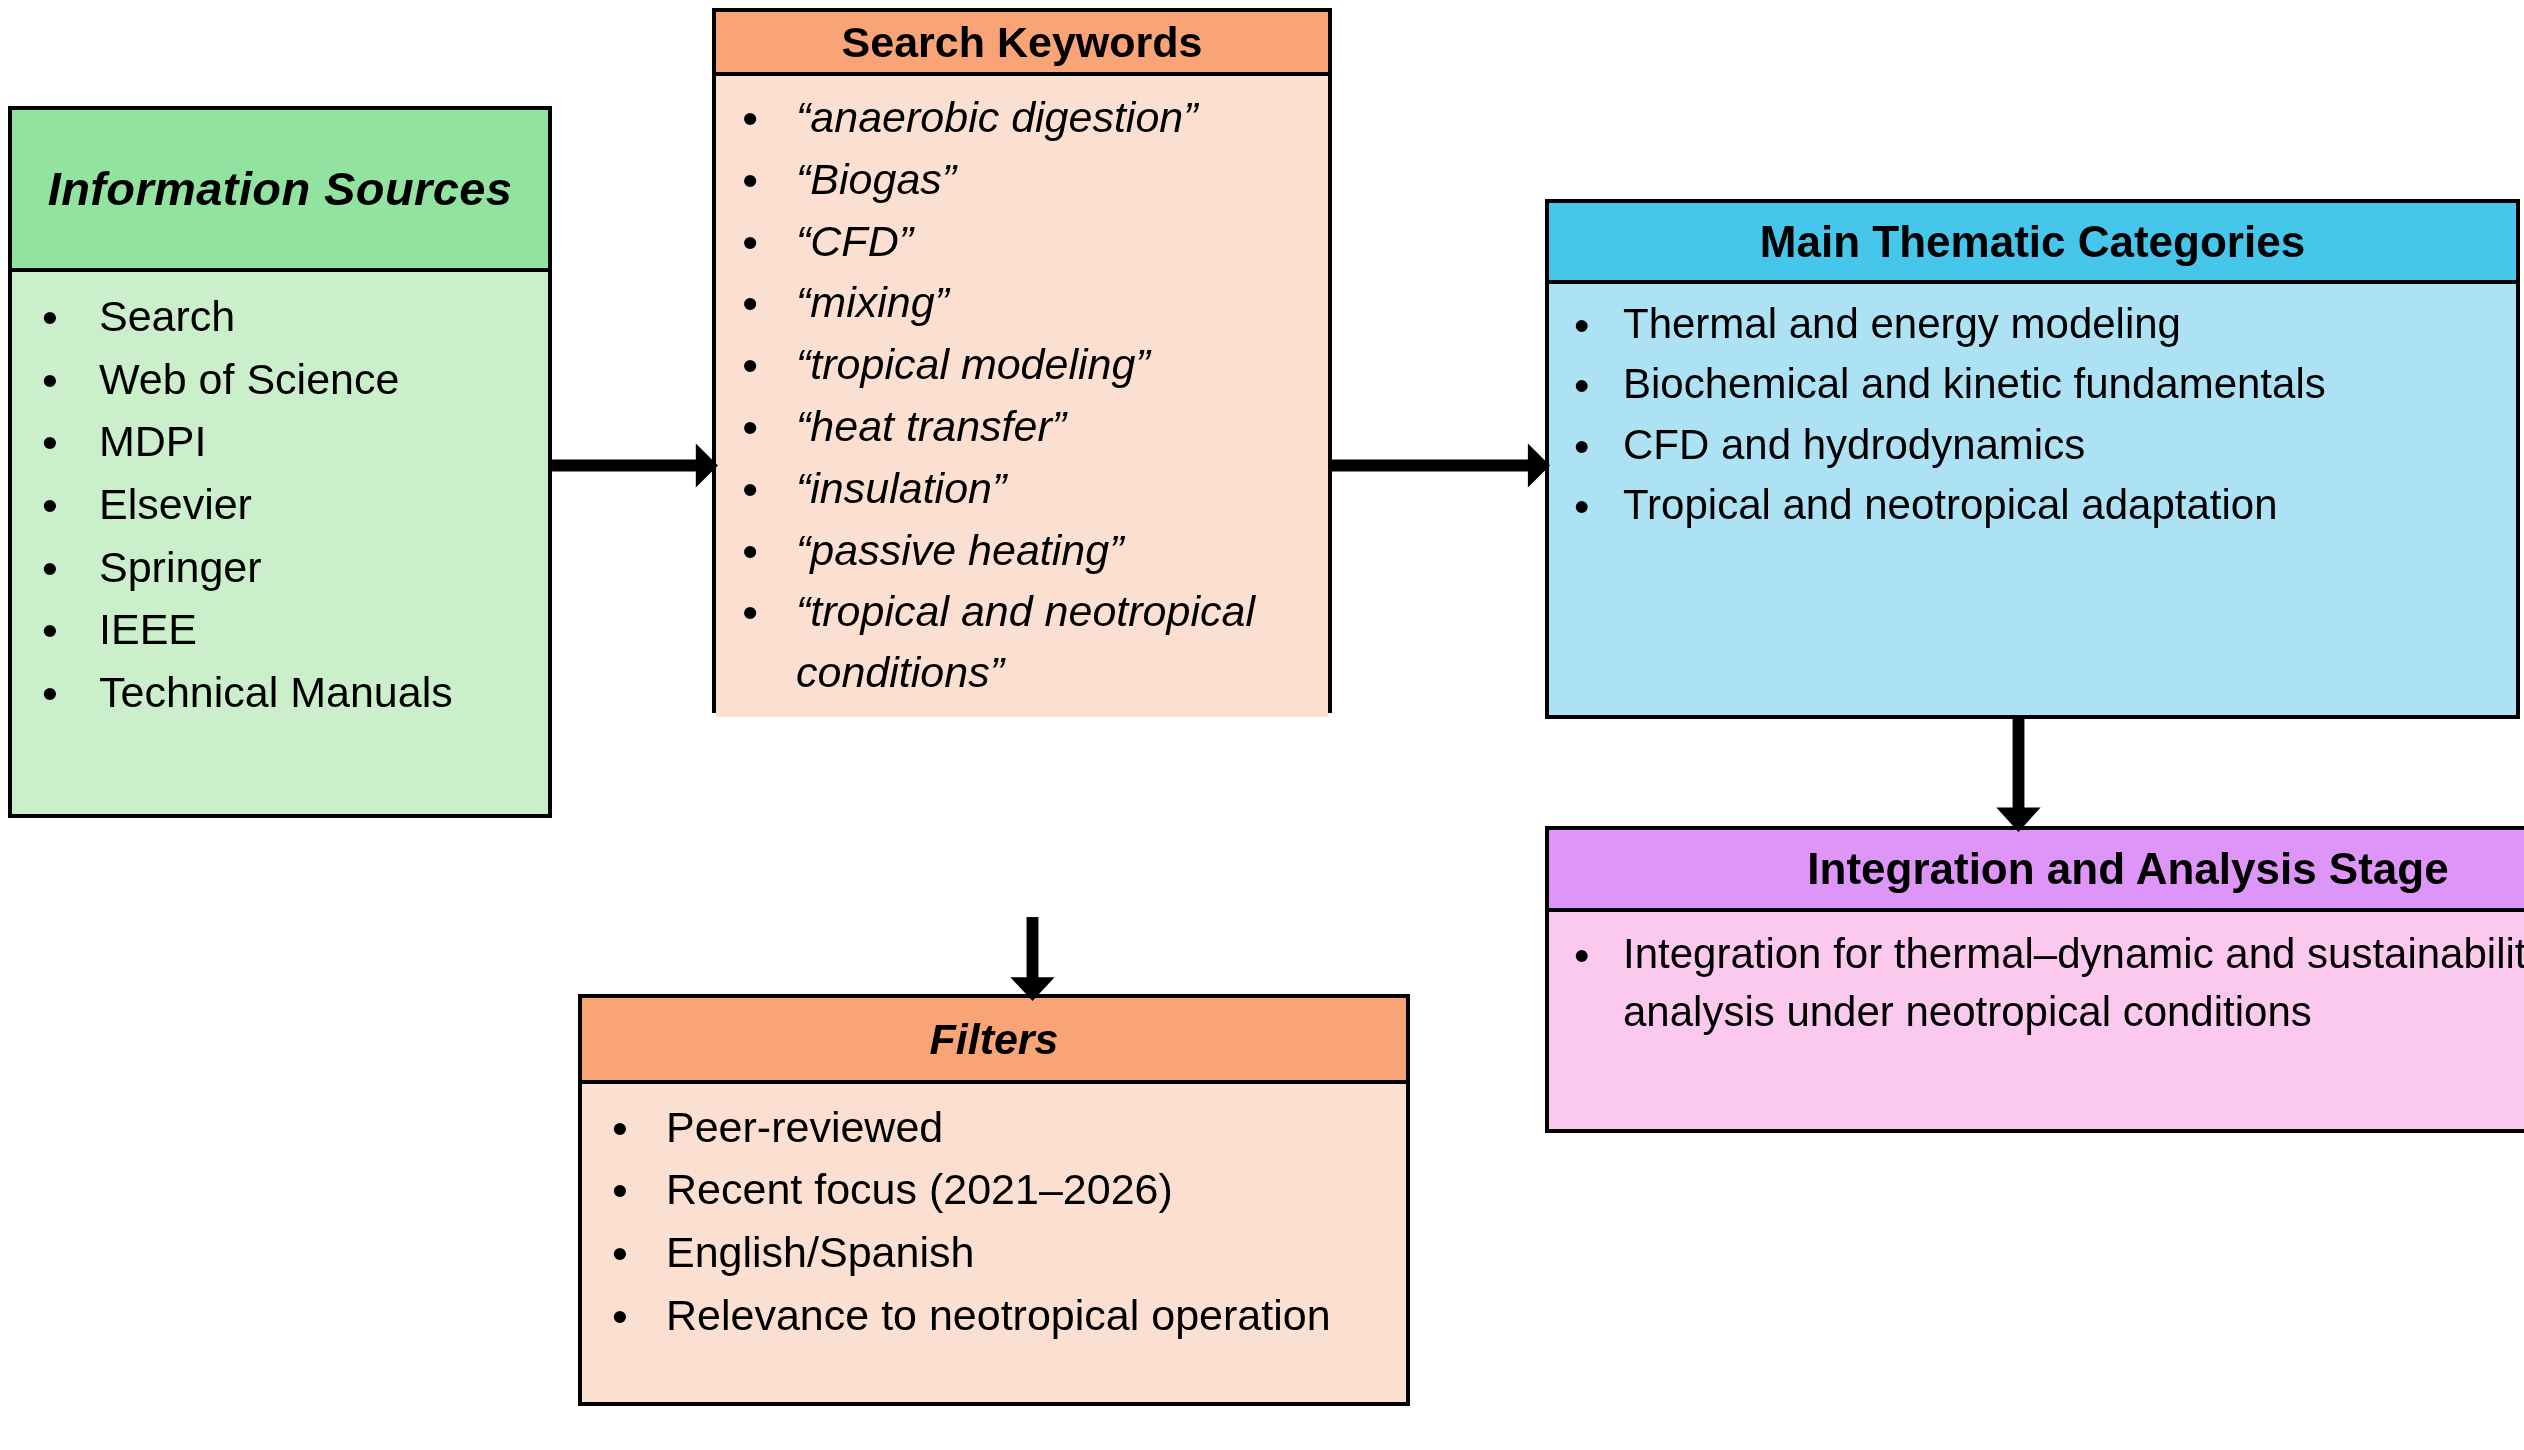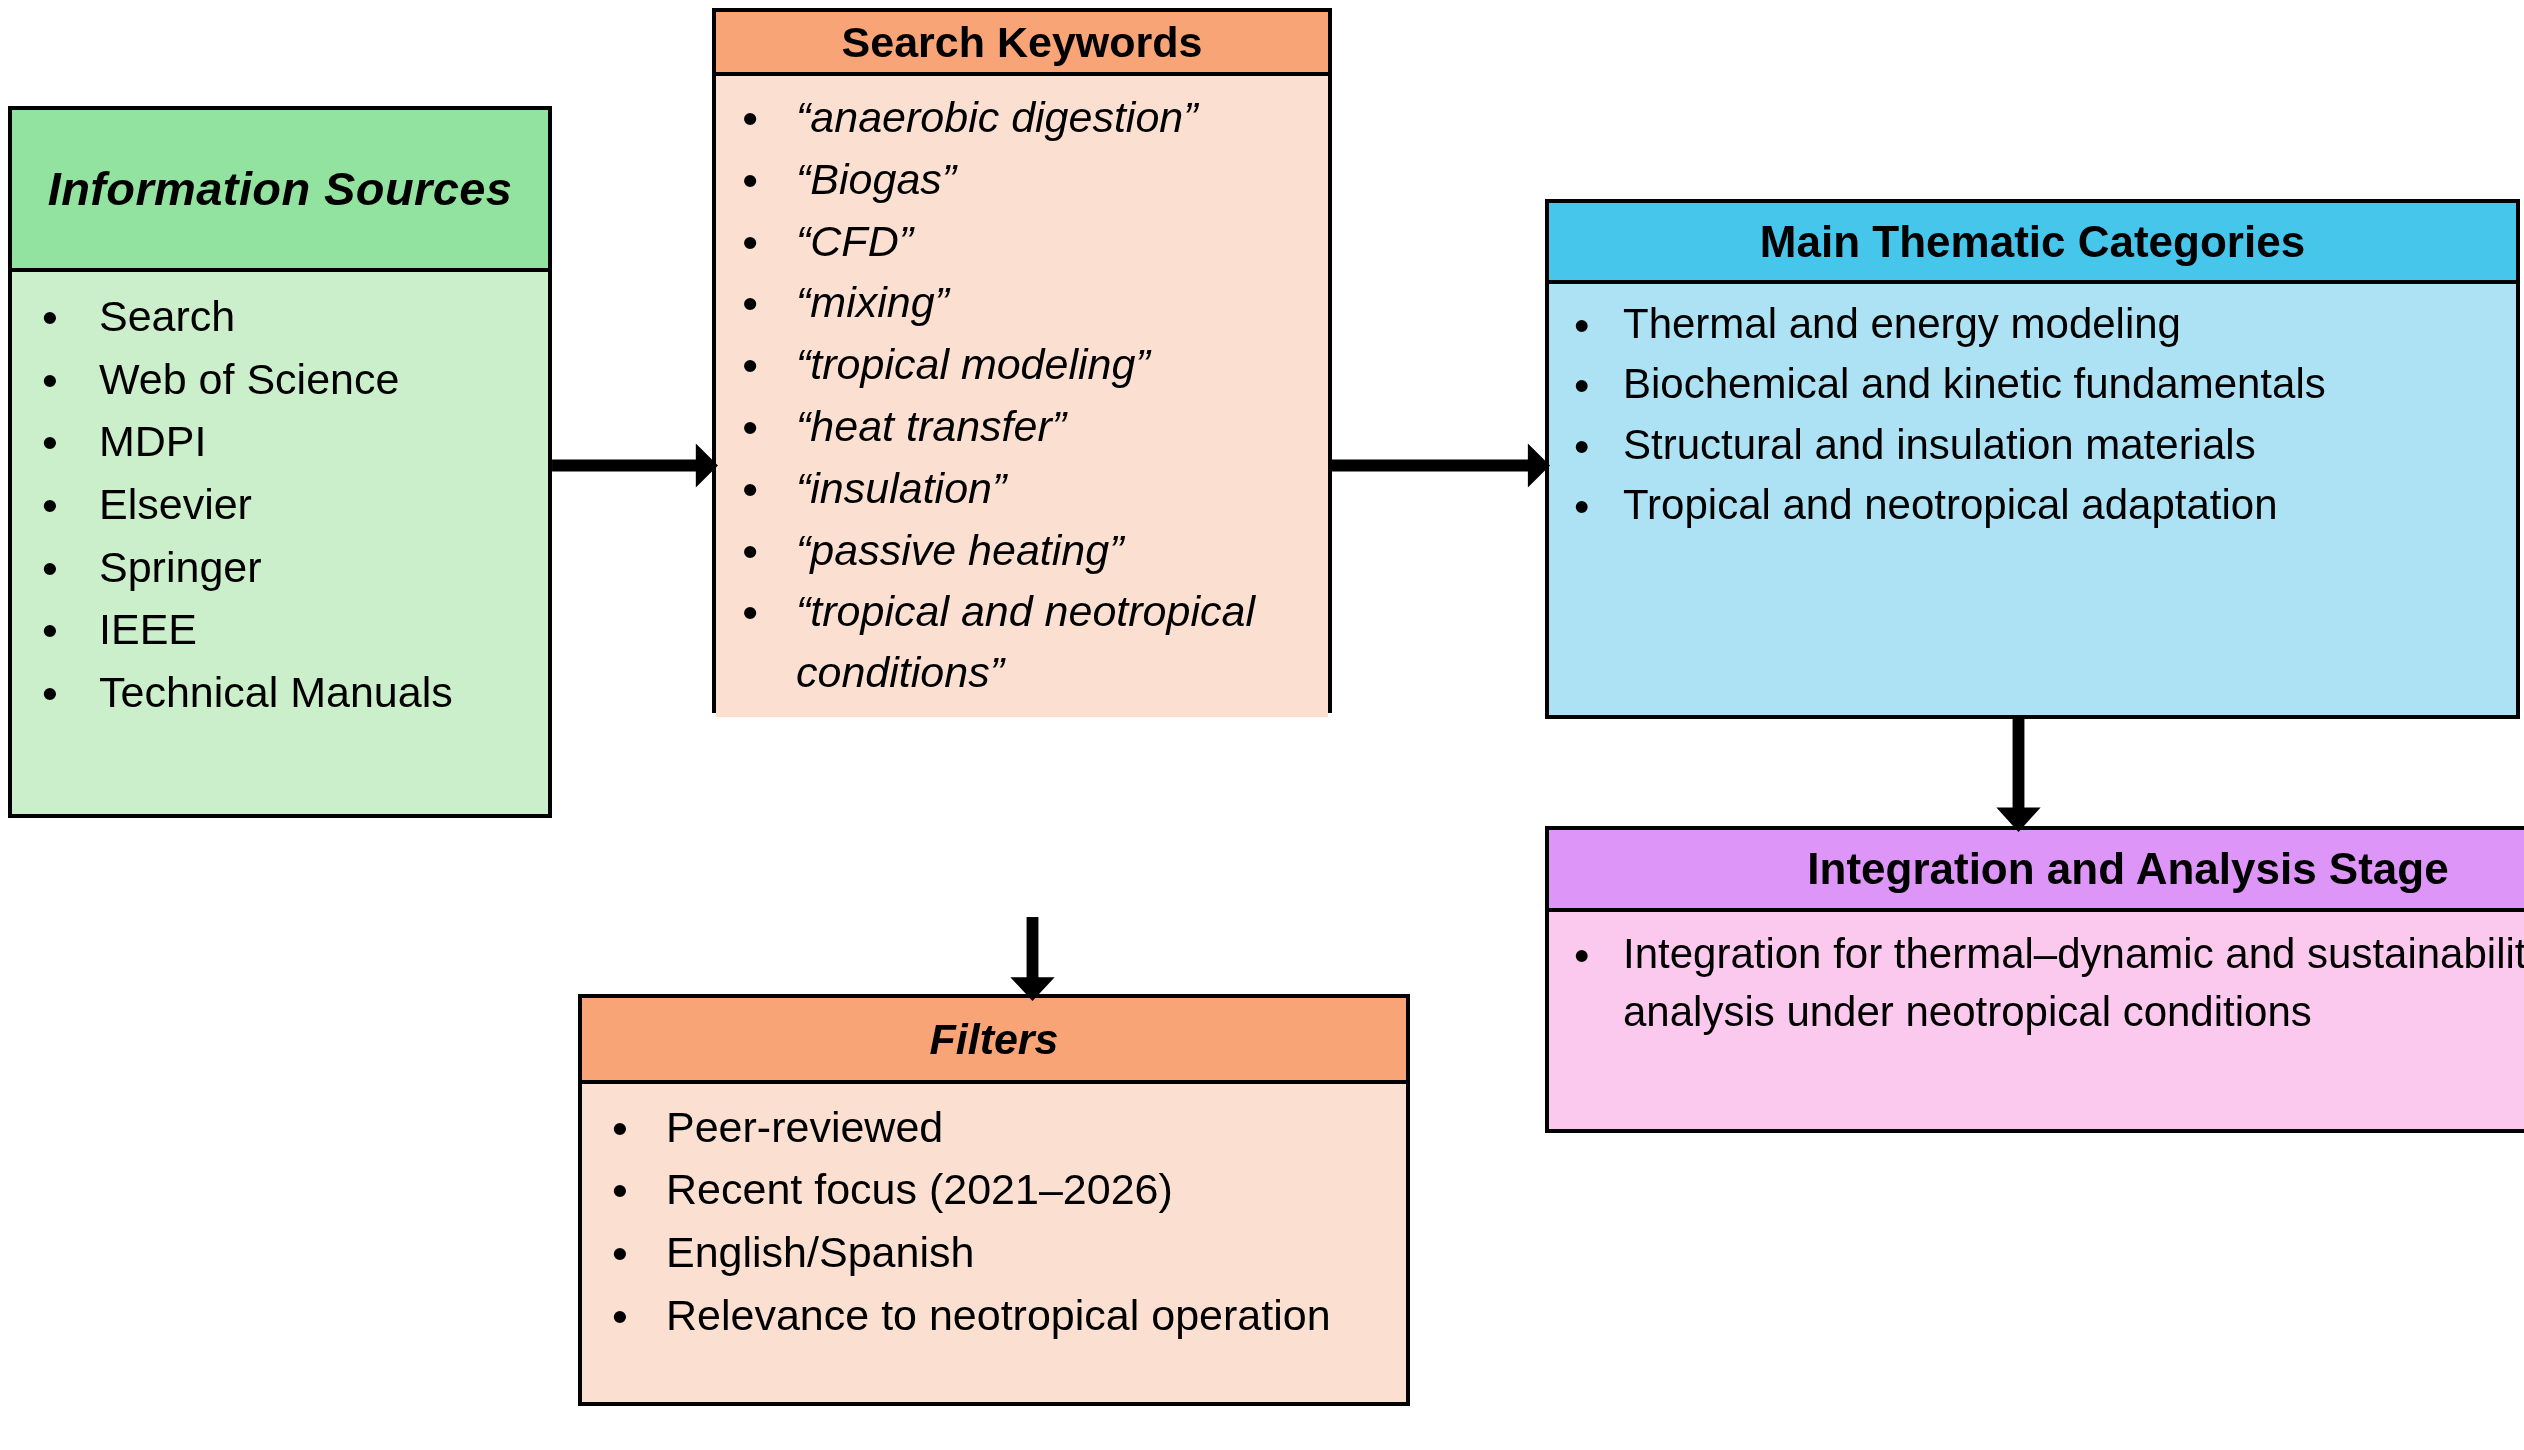--- a/index.html
+++ b/index.html
@@ -213,21 +213,21 @@
       </ul>
     </div>
   </div>
 
   <div class="node" id="node-main-thematic-categories">
     <div class="node-header">Main Thematic Categories</div>
     <div class="node-body">
       <ul class="bullets">
         <li>Thermal and energy modeling</li>
         <li>Biochemical and kinetic fundamentals</li>
-        <li>Structural and insulation materials</li>
+        <li>CFD and hydrodynamics</li>
         <li>Tropical and neotropical adaptation</li>
       </ul>
     </div>
   </div>
 
   <div class="node" id="node-integration-analysis">
     <div class="node-header">Integration and Analysis Stage</div>
     <div class="node-body">
       <ul class="bullets">
         <li>Integration for thermal–dynamic and sustainability analysis under neotropical conditions</li>

